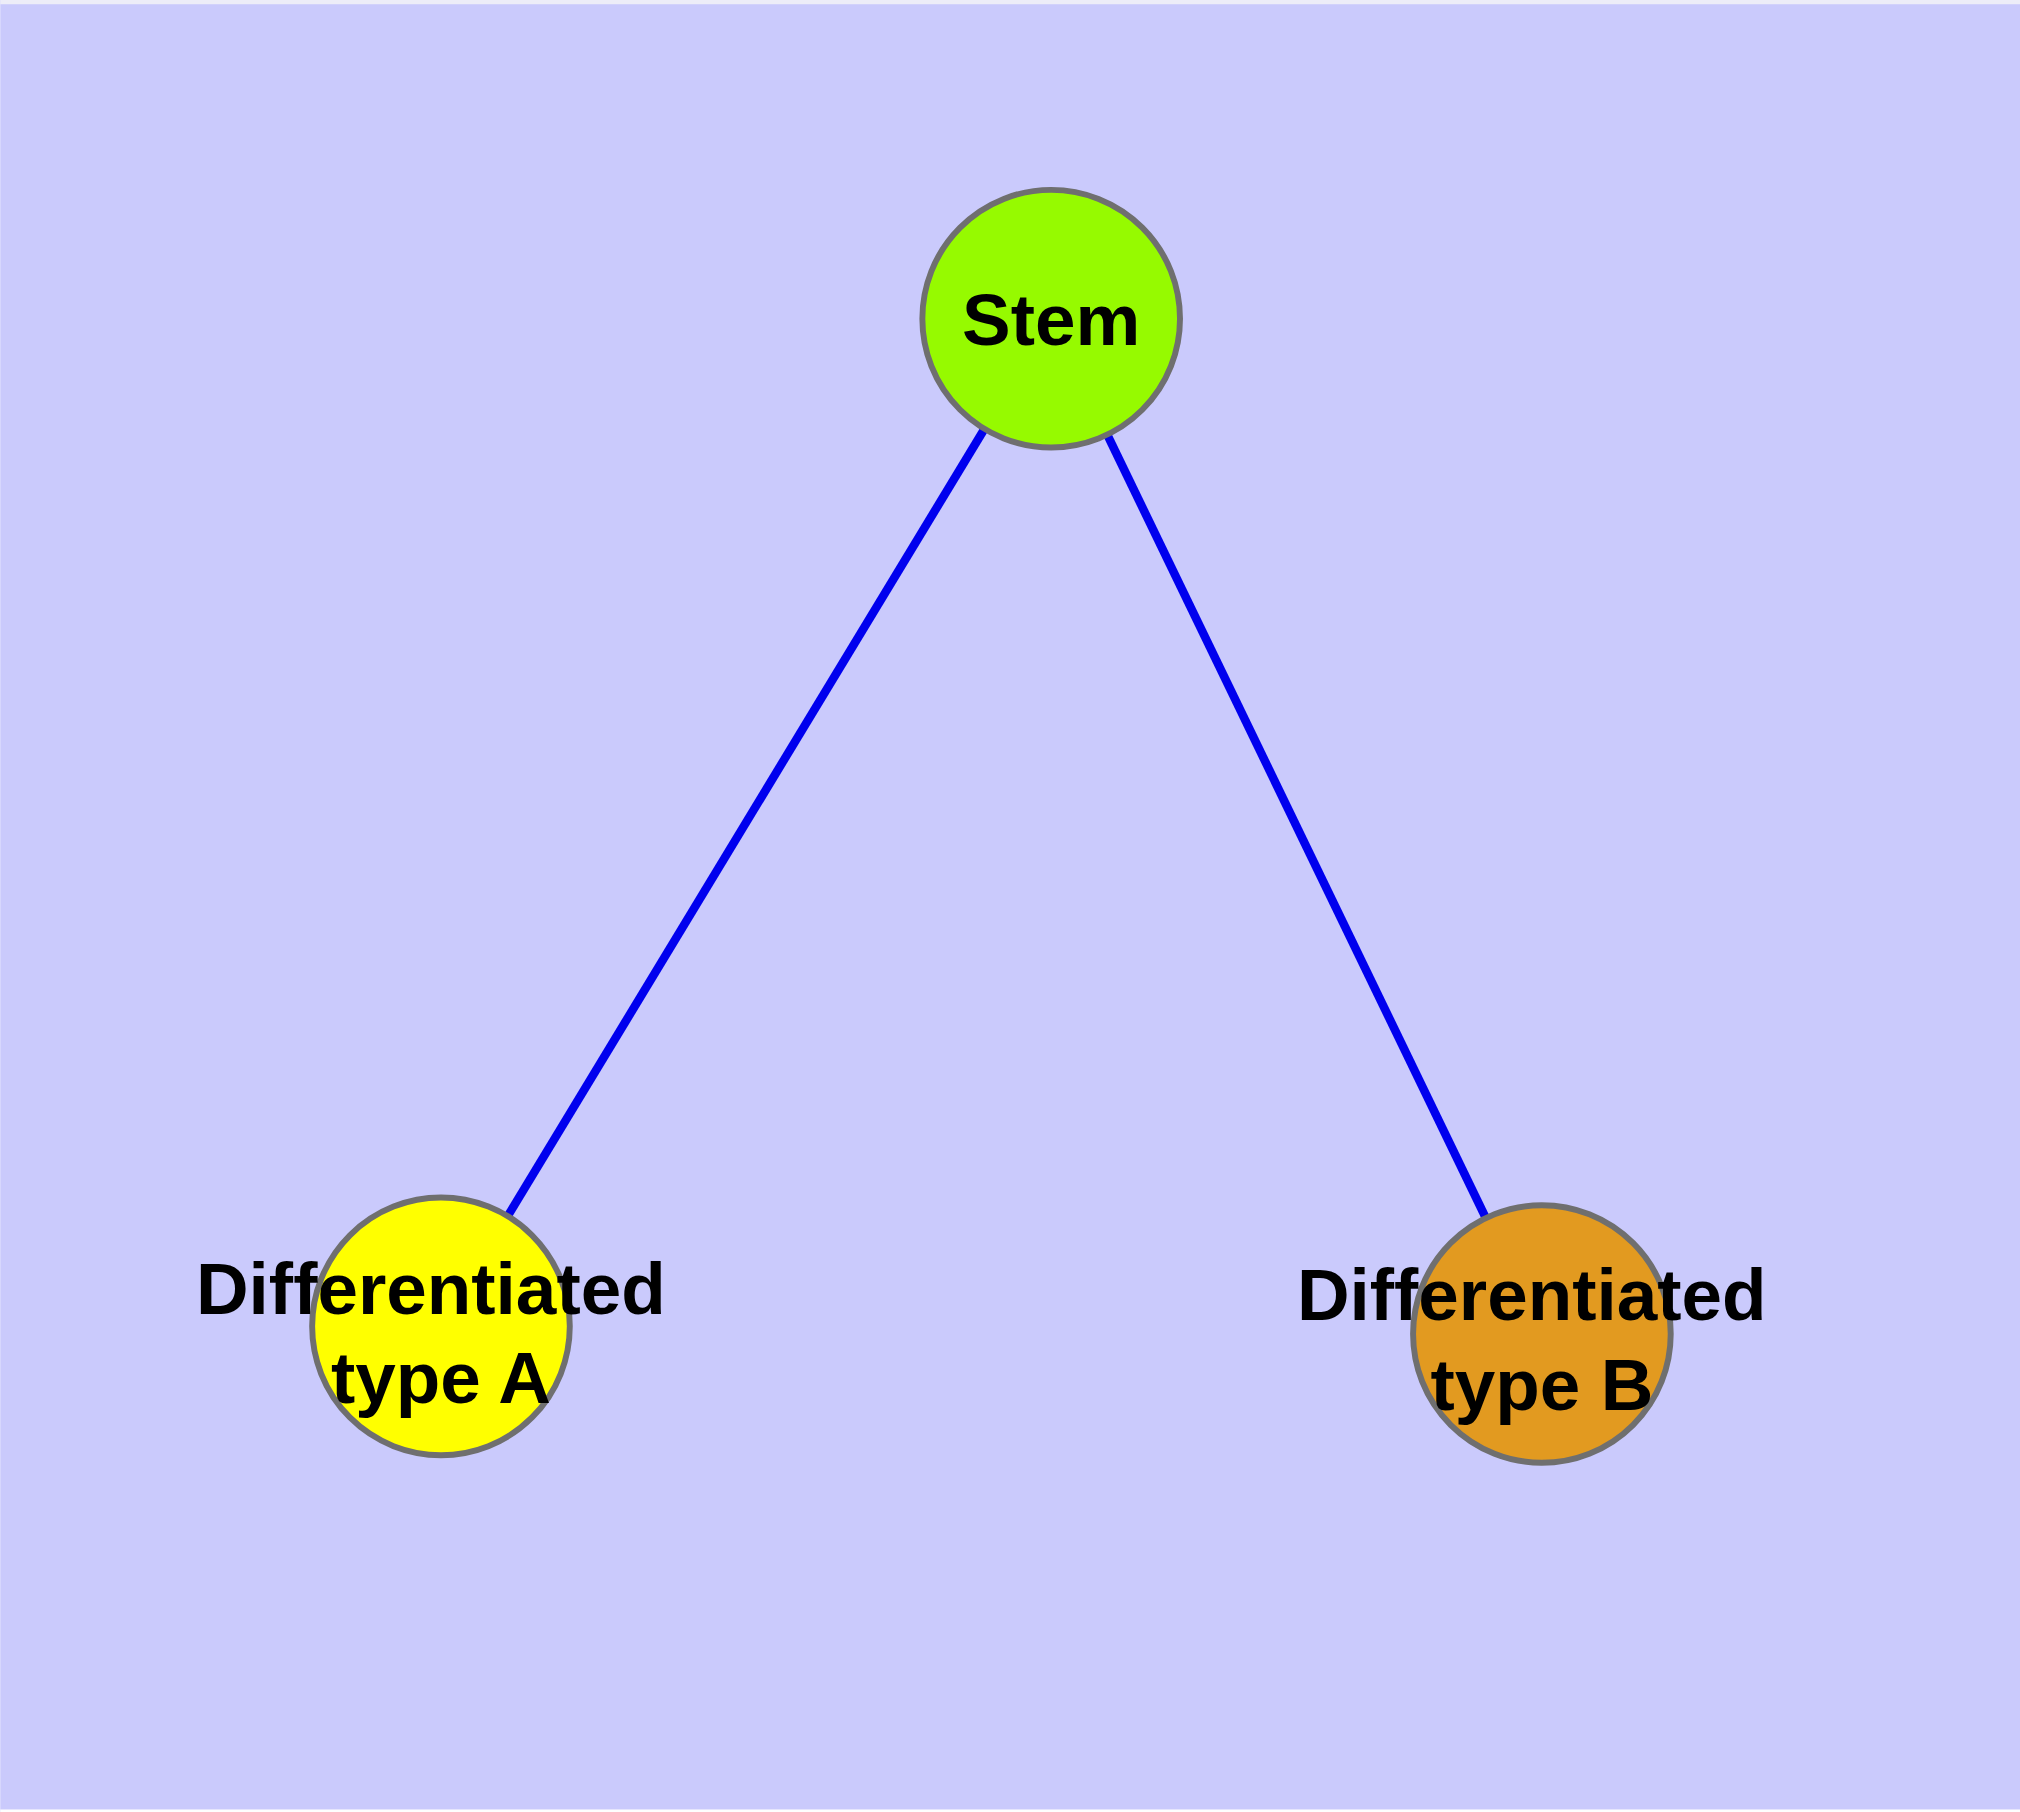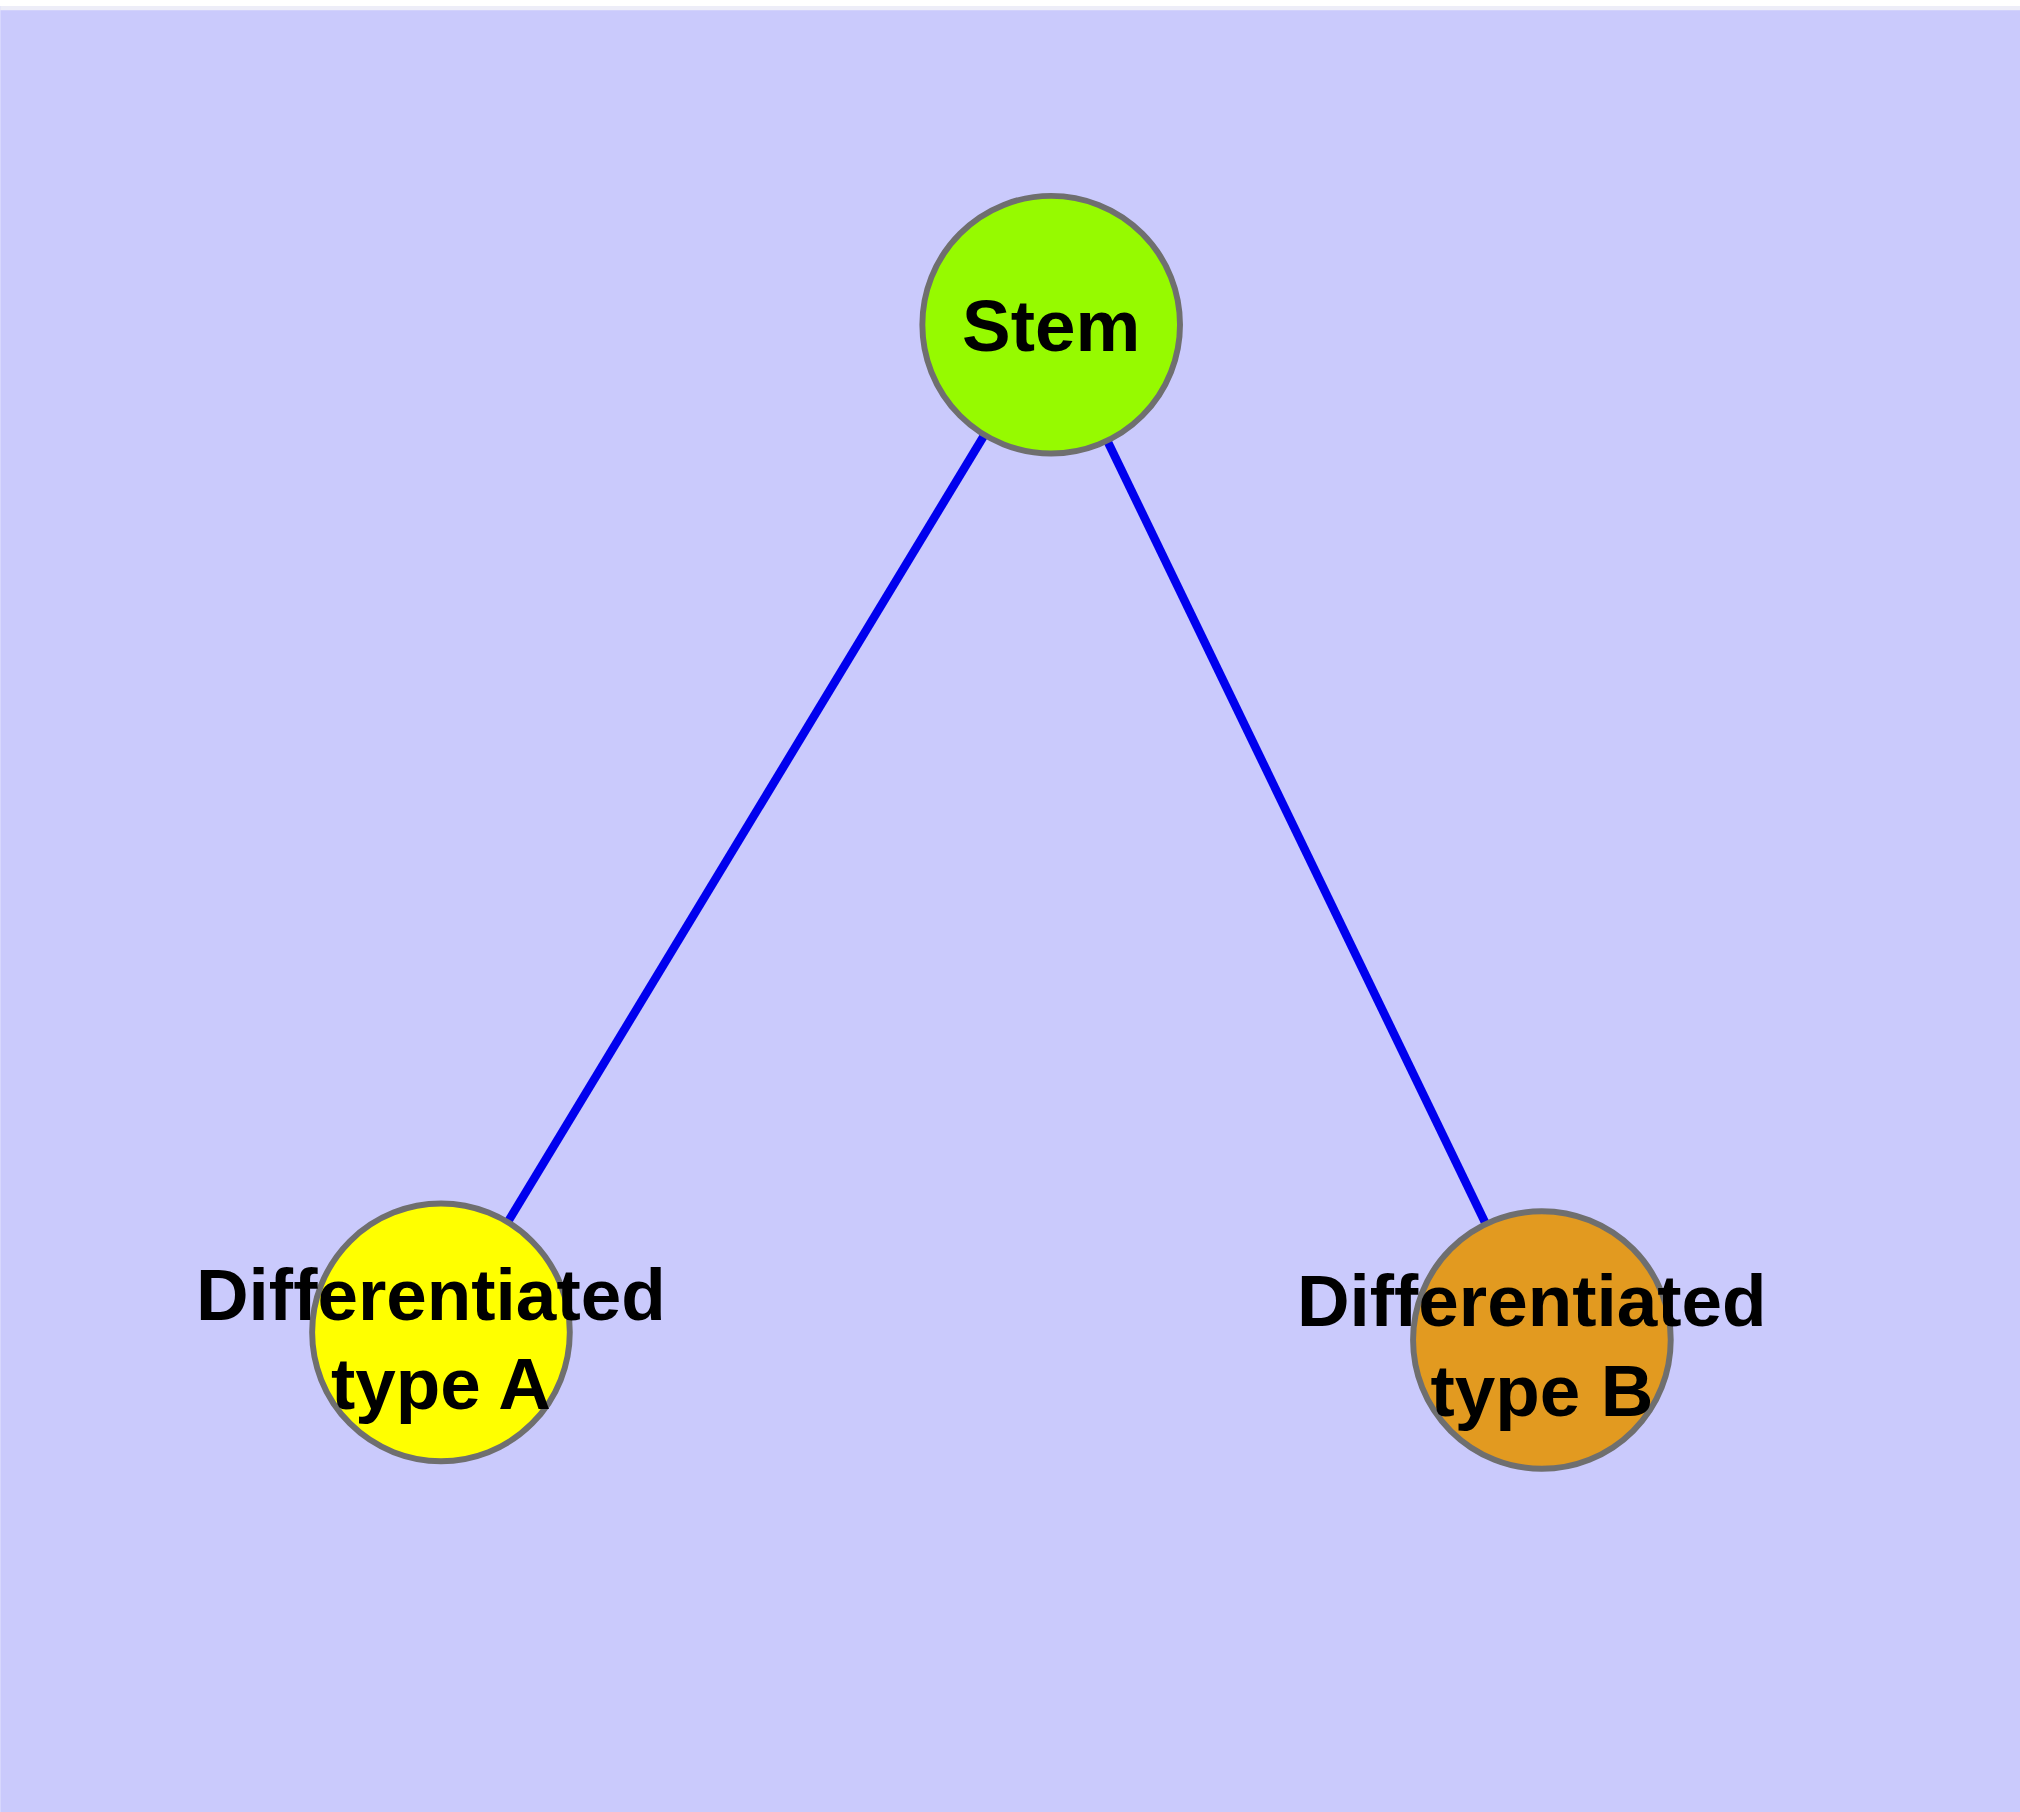--- a/index.html
+++ b/index.html
@@ -7,21 +7,20 @@
     padding: 0;
     width: 2021px;
     height: 1812px;
     overflow: hidden;
     font-family: "Liberation Sans", sans-serif;
   }
   .canvas-wrap {
     position: relative;
     width: 2021px;
     height: 1360px;
-    margin-top: 6px;
   }
   svg.graph {
     display: block;
     width: 2021px;
     height: 1812px;
   }
   svg.graph text {
     font-family: "Liberation Sans", sans-serif;
     font-weight: bold;
     font-size: 86px;

